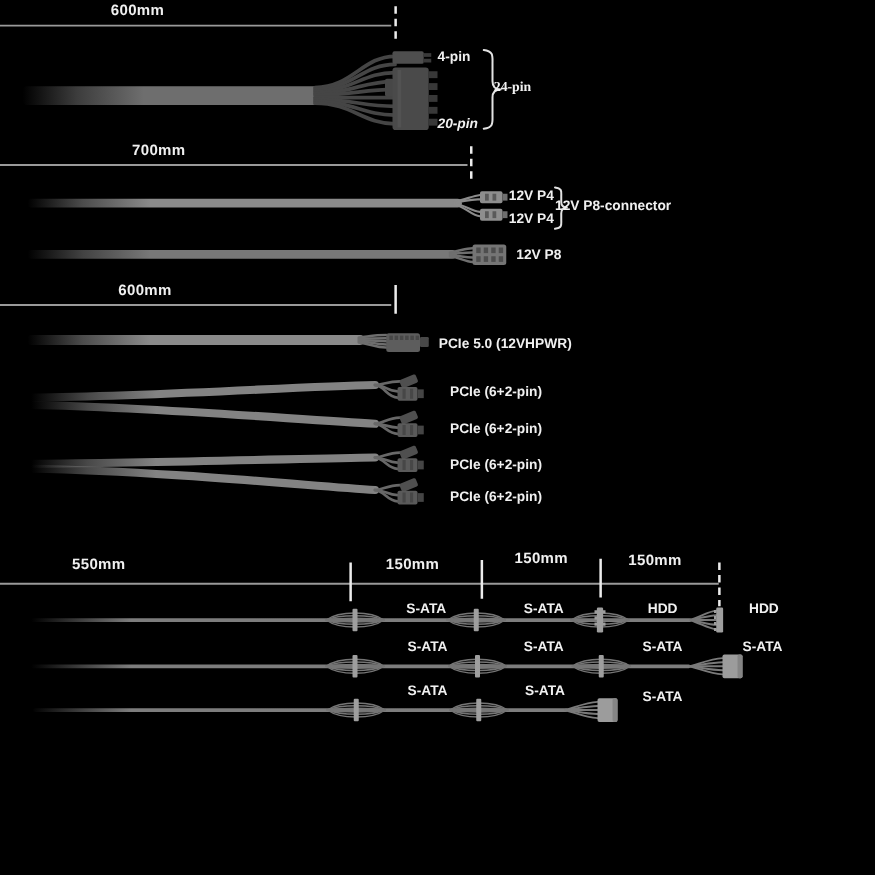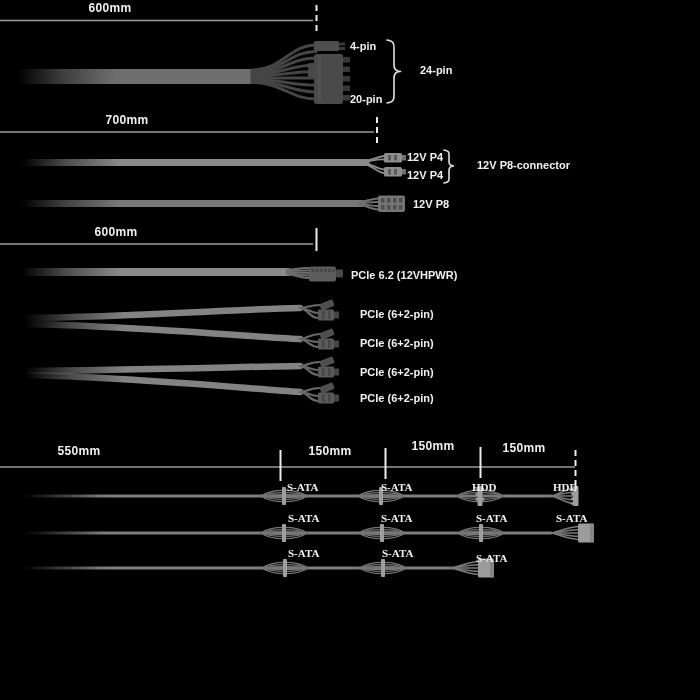--- a/index.html
+++ b/index.html
@@ -14,21 +14,21 @@
   .tick{stroke:#ececec;stroke-width:2;}
   .dashed{stroke-dasharray:6 4;}
   .flat{fill:none;stroke-linecap:round;}
   .wire{fill:none;stroke-linecap:round;}
   .brace{fill:none;stroke:#e2e2e2;stroke-width:1.6;stroke-linecap:round;stroke-linejoin:round;}
   .lbl{
     position:absolute;color:var(--text,#f0f0f0);
     font-size:11px;font-weight:700;line-height:12px;white-space:nowrap;text-align:center;
   }
   .measure{font-size:12px;line-height:13px;letter-spacing:.3px;text-align:center;width:70px;}
-  .ctr{text-align:left;width:70px;font-family:Liberation Serif, serif;}
+  .ctr{text-align:right;width:70px;}
 </style>
 </head>
 <body>
 
 <div id="canvas">
 
   <svg id="gfx" width="700" height="700" viewBox="0 0 700 700">
     <defs>
       <linearGradient id="gradRibbon" gradientUnits="userSpaceOnUse" x1="18" y1="0" x2="115" y2="0">
         <stop offset="0" stop-color="#6e6e6e" stop-opacity="0"></stop>
@@ -289,31 +289,31 @@
     <g>
       <path class="flat" stroke="url(#gradS)" stroke-width="3" d="M28,568 L453,568"></path>
       <use href="#spindle" x="285" y="568"></use>
       <use href="#spindle" x="383" y="568"></use>
       <use href="#sata-end" x="479" y="568"></use>
     </g>
   </svg>
 
   <div class="lbl measure" style="left:75px;top:2px;">600mm</div>
   <div class="lbl" style="left:350px;top:40px;">4-pin</div>
-  <div class="lbl" style="left:350px;top:93px;">20-pin</div>
-  <div class="lbl" style="left:420px;top:64px;">24-pin</div>
+  <div class="lbl" style="left:350px;top:93px;font-style:italic;">20-pin</div>
+  <div class="lbl" style="left:395px;top:64px;font-family:Liberation Serif, serif;">24-pin</div>
 
   <div class="lbl measure" style="left:92px;top:114px;">700mm</div>
   <div class="lbl" style="left:407px;top:151px;">12V P4</div>
   <div class="lbl" style="left:407px;top:169px;">12V P4</div>
-  <div class="lbl" style="left:477px;top:159px;">12V P8-connector</div>
+  <div class="lbl" style="left:444px;top:159px;">12V P8-connector</div>
   <div class="lbl" style="left:413px;top:198px;">12V P8</div>
 
   <div class="lbl measure" style="left:81px;top:226px;">600mm</div>
-  <div class="lbl" style="left:351px;top:269px;">PCIe 6.2 (12VHPWR)</div>
+  <div class="lbl" style="left:351px;top:269px;">PCIe 5.0 (12VHPWR)</div>
   <div class="lbl" style="left:360px;top:308px;">PCIe (6+2-pin)</div>
   <div class="lbl" style="left:360px;top:337px;">PCIe (6+2-pin)</div>
   <div class="lbl" style="left:360px;top:366px;">PCIe (6+2-pin)</div>
   <div class="lbl" style="left:360px;top:392px;">PCIe (6+2-pin)</div>
 
   <div class="lbl measure" style="left:44px;top:445px;">550mm</div>
   <div class="lbl measure" style="left:295px;top:445px;">150mm</div>
   <div class="lbl measure" style="left:398px;top:440px;">150mm</div>
   <div class="lbl measure" style="left:489px;top:442px;">150mm</div>
 

